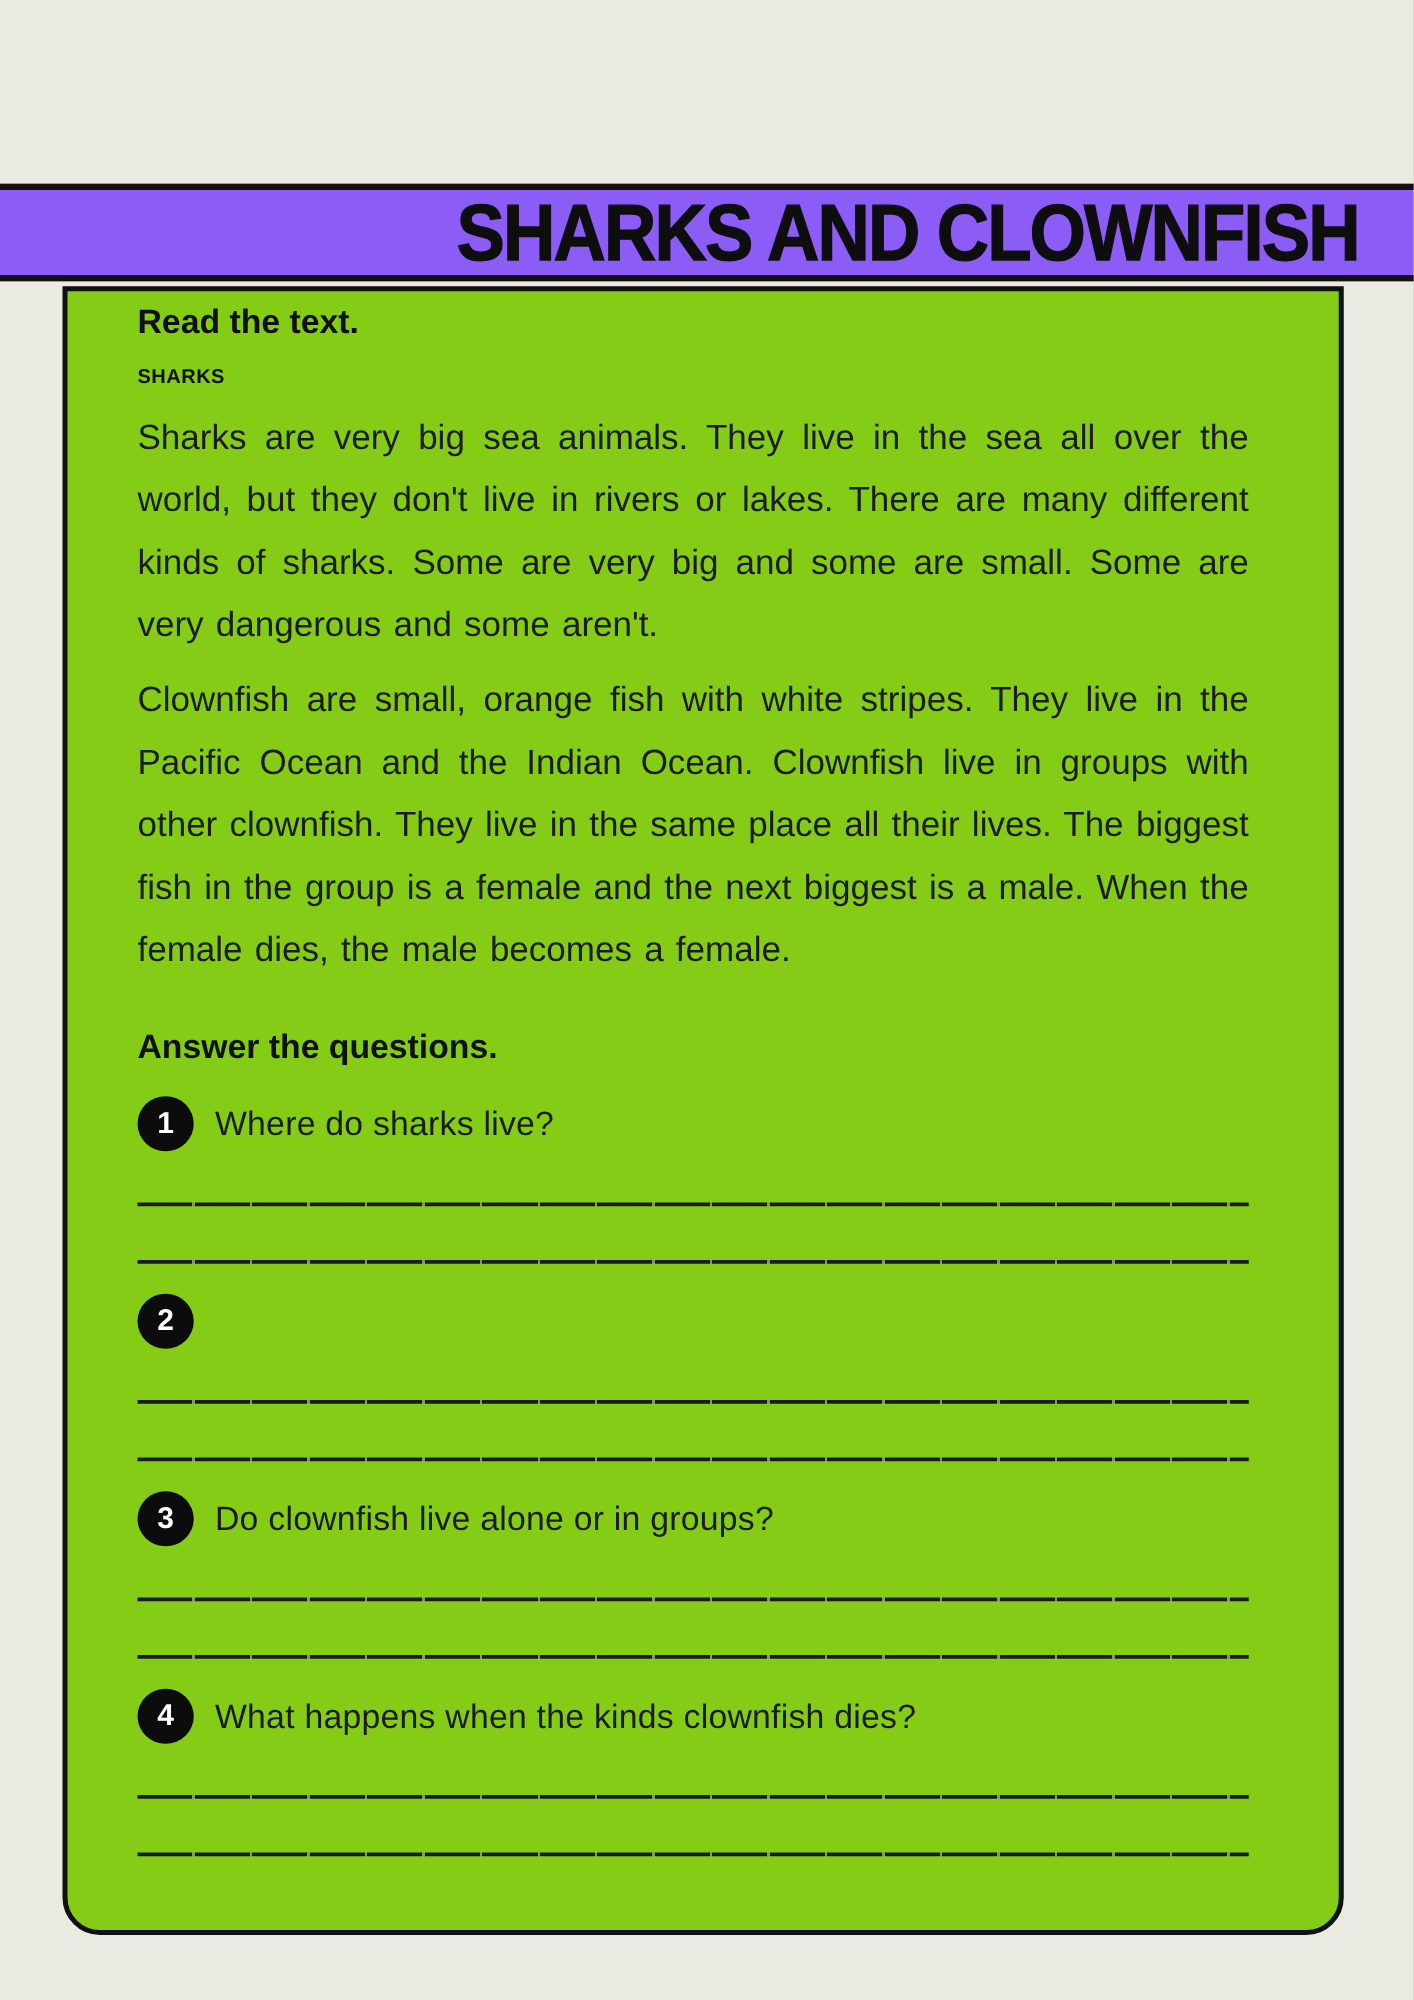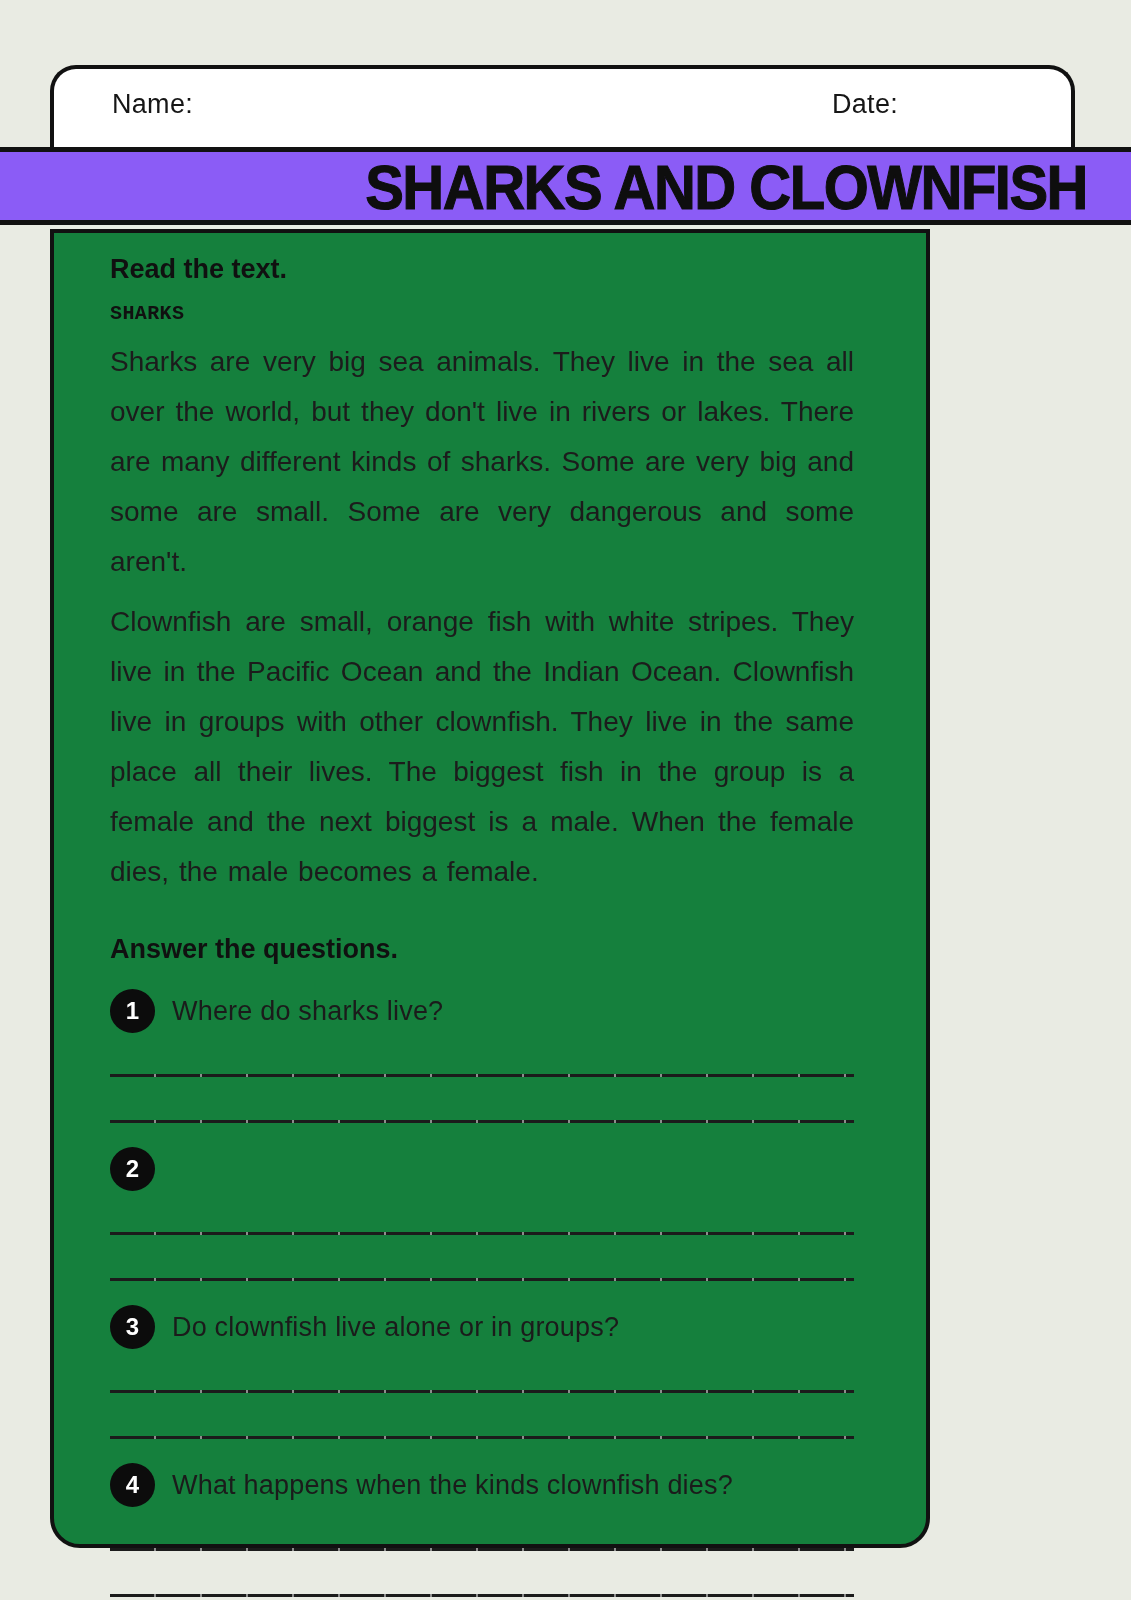--- a/index.html
+++ b/index.html
@@ -76,47 +76,46 @@
     -webkit-text-stroke: 1px #0e0e0e;
     transform: scaleY(1.10);
     white-space: nowrap;
   }
 
   
   .main-box {
     position: absolute;
     left: 50px;
     top: 229px;
-    width: 880px;
+    width: 1025px;
     height: 1319px;
-    background: #15803d;
+    background: #84cc16;
     border: 4px solid #111;
     border-radius: 0 0 30px 30px;
     box-sizing: border-box;
-    padding: 12px 72px 0 56px;
+    padding: 0 72px 0 56px;
     z-index: 1;
   }
 
   .instr {
     margin: 8px 0 0 0;
     font-size: 27px;
     font-weight: bold;
     color: #101010;
     line-height: 32px;
   }
   .instr.answer { margin-top: 36px; }
 
   .passage-heading {
     margin: 16px 0 0 0;
-    font-size: 20px;
+    font-size: 16px;
     font-weight: bold;
     letter-spacing: 0.4px;
     color: #101010;
     line-height: 26px;
-    font-family: Liberation Mono, monospace;
   }
 
   .passage {
     margin: 10px 0 0 0;
     font-size: 28px;
     line-height: 50px;
     text-align: justify;
     color: #1c1c1c;
     word-spacing: 2px;
   }
@@ -155,26 +154,20 @@
       #1b1b1b 0px, #1b1b1b 44px,
       #8d8d8d 44px, #8d8d8d 46px);
   }
   .answer-line + .answer-line { margin-top: 43px; }
 </style>
 </head>
 <body>
 
 <div class="page">
 
-  <div class="name-box">
-    <span class="field-label label-name">Name:</span>
-    <span class="blank blank-name"></span>
-    <span class="field-label label-date">Date:</span>
-    <span class="blank blank-date"></span>
-  </div>
 
   <div class="title-band">
     <h1>SHARKS AND CLOWNFISH</h1>
   </div>
 
   <div class="main-box">
 
     <p class="instr">Read the text.</p>
 
     <h3 class="passage-heading">SHARKS</h3>

